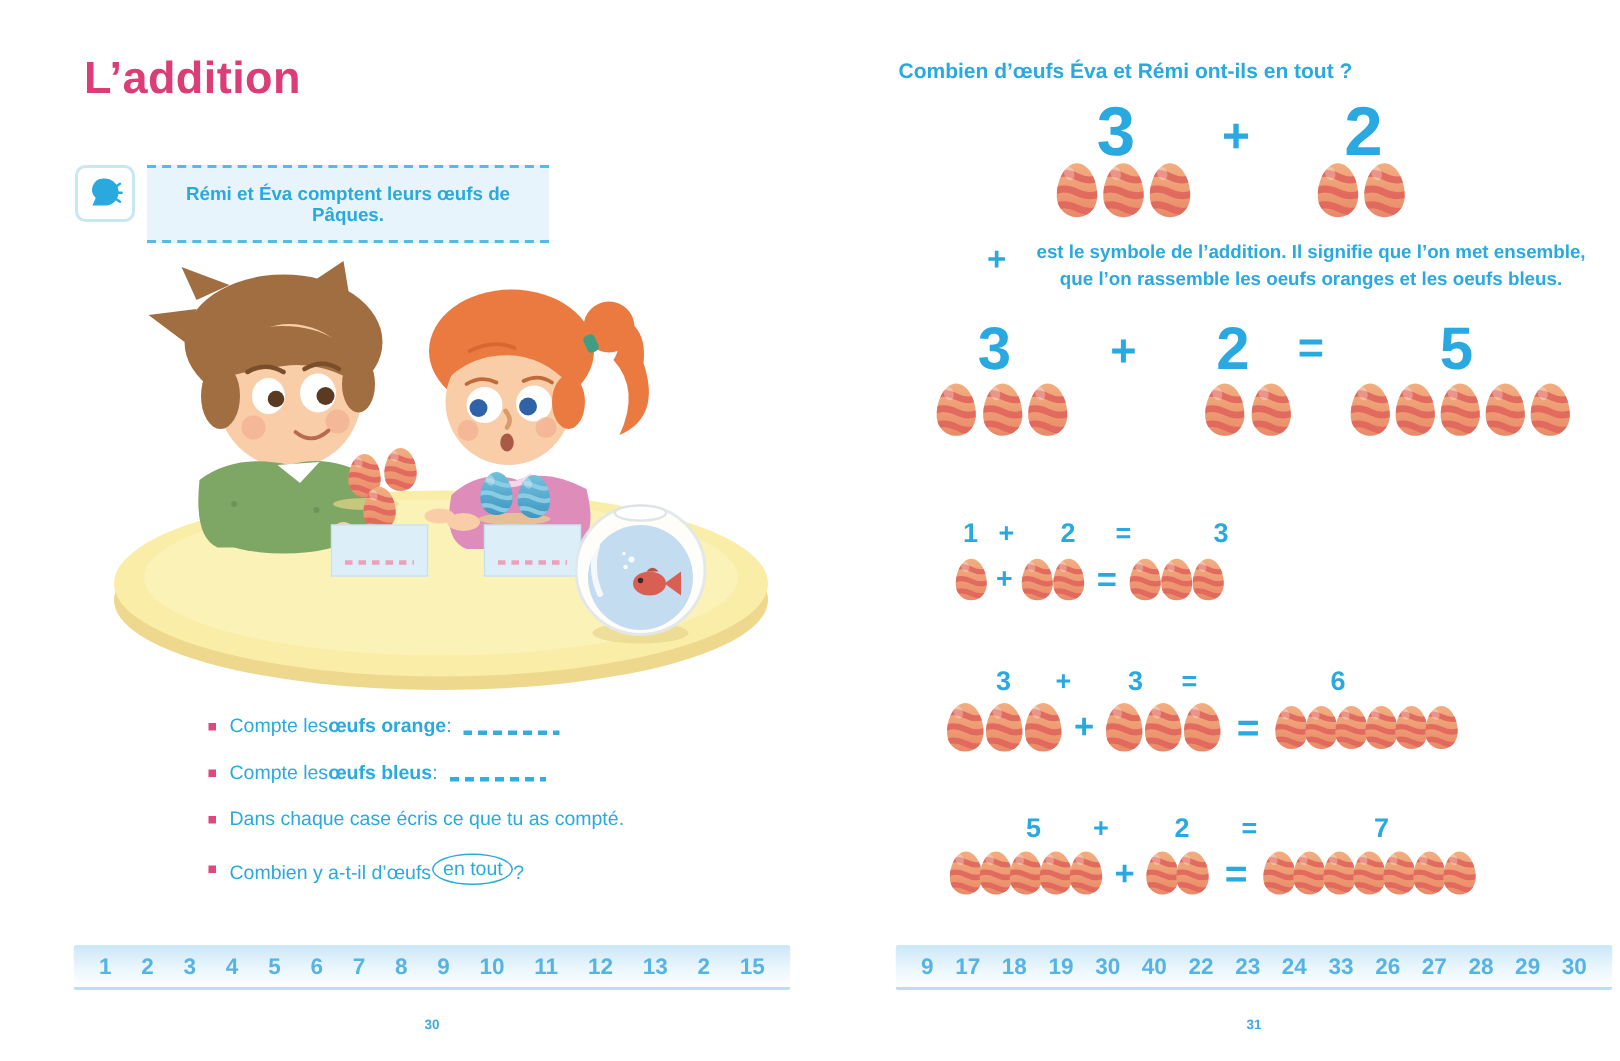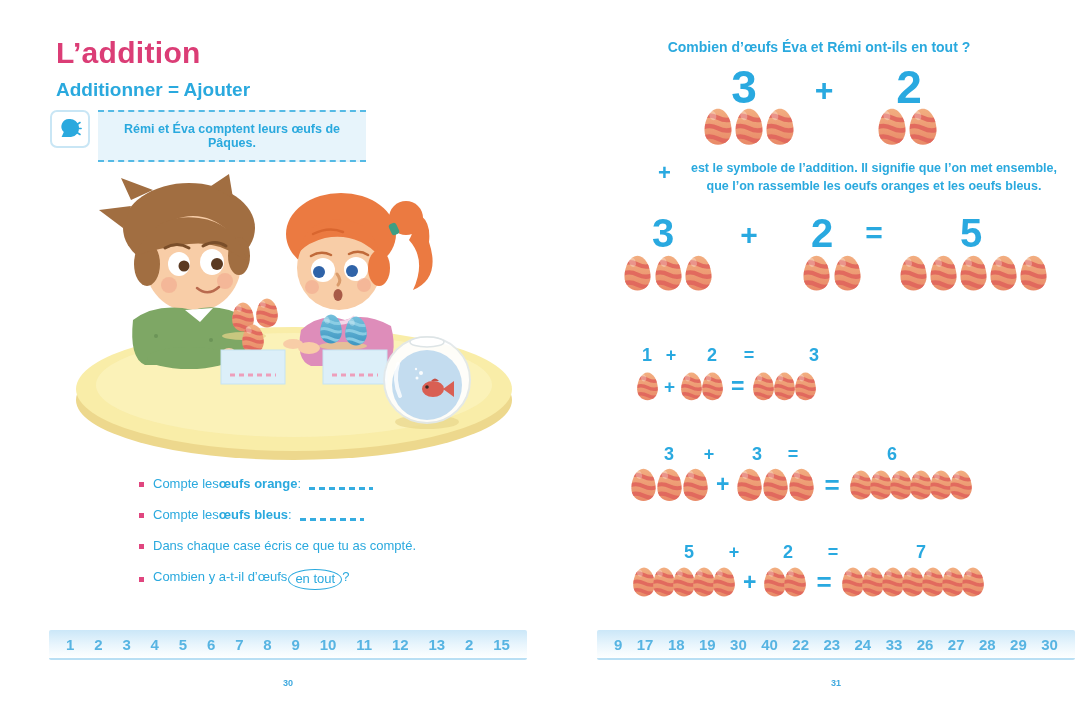--- a/index.html
+++ b/index.html
@@ -10,41 +10,41 @@
   
   .title{left:37px;top:36px;font-size:30px;font-weight:bold;color:#DB3D76;letter-spacing:.3px;}
   .subtitle{left:37px;top:79px;font-size:19px;font-weight:bold;color:#2AA9DE;}
   .speech-box{left:31px;top:110px;width:40px;height:38px;border:2px solid #C9E6F5;border-radius:7px;
               display:flex;align-items:center;justify-content:center;background:#fff;box-sizing:border-box;}
   .instr-box{left:79px;top:110px;width:268px;box-sizing:border-box;background:#E7F4FB;
              border-top:2px dashed #55BAE5;border-bottom:2px dashed #55BAE5;
              padding:10px 12px;font-size:12.5px;font-weight:bold;color:#2AA9DE;text-align:center;}
   .illustration{left:42px;top:168px;width:485px;height:300px;}
   .bullets{left:120px;top:476px;width:400px;}
-  .bullet{display:flex;align-items:flex-start;margin-bottom:15px;font-size:13px;color:#2AA9DE;line-height:16px;}
+  .bullet{display:flex;align-items:flex-end;margin-bottom:15px;font-size:13px;color:#2AA9DE;line-height:16px;}
   .bullet .sq{width:5px;height:5px;background:#E0467F;margin-right:9px;flex:none;align-self:center;}
   .bullet .b{font-weight:bold;}
   .bullet .circled{border:1.5px solid #2AA9DE;border-radius:50%;padding:1px 6px 2px;margin-left:1px;}
   .write-line{display:inline-block;width:64px;height:3px;margin-left:8px;align-self:flex-end;margin-bottom:2px;
               background-image:repeating-linear-gradient(90deg,#35ACE0 0 6px,transparent 6px 10px);}
 
   
   .numband{height:30px;width:478px;display:flex;align-items:center;justify-content:space-between;
            padding:0 17px;box-sizing:border-box;
            background:linear-gradient(180deg,#CBE7F8 0%,#EAF6FD 55%,#FEFFFF 100%);
            border-bottom:2px solid #B9DFF4;border-radius:2px;}
   .numband span{font-size:15px;font-weight:bold;color:#57B4E2;}
   .band-left{left:30px;top:630px;}
   .band-right{left:578px;top:630px;}
   .pagenum{width:478px;text-align:center;top:678px;font-size:9px;font-weight:bold;color:#41AADF;}
   .pn-left{left:30px;} .pn-right{left:578px;}
   .page-edge{left:1061px;top:0;width:2px;height:707px;background:#DAECF8;}
 
   
-  .question{left:580px;top:39px;width:440px;text-align:center;font-size:14px;font-weight:bold;color:#2AA9DE;}
+  .question{left:580px;top:39px;width:440px;font-size:14px;font-weight:bold;color:#2AA9DE;}
   .n{position:absolute;color:#29A9E0;font-weight:bold;text-align:center;line-height:1;width:44px;}
   .fs46{font-size:46px;} .fs40{font-size:40px;} .fs32{font-size:32px;} .fs30{font-size:30px;} .fs18{font-size:18px;width:24px;}
   .expl-sym{left:639px;top:160px;font-size:22px;font-weight:bold;color:#29A9E0;}
   .expl{left:660px;top:159px;width:390px;text-align:center;font-size:12.5px;font-weight:bold;
         color:#2AA9DE;line-height:1.45;}
   .egg-group{display:flex;align-items:flex-end;}
   .erow{position:absolute;display:flex;align-items:center;}
   .erow-sym{color:#29A9E0;font-weight:bold;line-height:1;}
   .sym18{font-size:19px;margin:0 5px;} .sym22{font-size:23px;margin:0 7px;} .sym26{font-size:26px;margin:0 9px;}
 </style>
@@ -81,21 +81,20 @@
         <path d="M-2 41 Q8 35 20 41 T42 41"></path>
       </g>
       <ellipse cx="13" cy="10" rx="4.5" ry="6.5" fill="#FFFFFF" opacity="0.3" transform="rotate(-20 13 10)"></ellipse>
     </g>
   </defs>
 </svg>
 
 <div class="spread">
 
   <div class="abs title">L’addition</div>
-  <div class="abs subtitle">Additionner = Ajouter</div>
 
   <div class="abs speech-box">
     <svg width="26" height="26" viewBox="0 0 26 26">
       <path d="M12 3a7.5 7.5 0 0 0-5.2 13L4.6 21h9.4a7.5 7.5 0 0 0-2-18z" fill="#2AA9DE"></path>
       <g stroke="#2AA9DE" stroke-width="1.6" stroke-linecap="round">
         <path d="M20 8.5l3-2"></path>
           <path d="M20.5 12.5h3.6"></path>
           <path d="M20 16.5l3 2"></path>
       </g>
     </svg>

